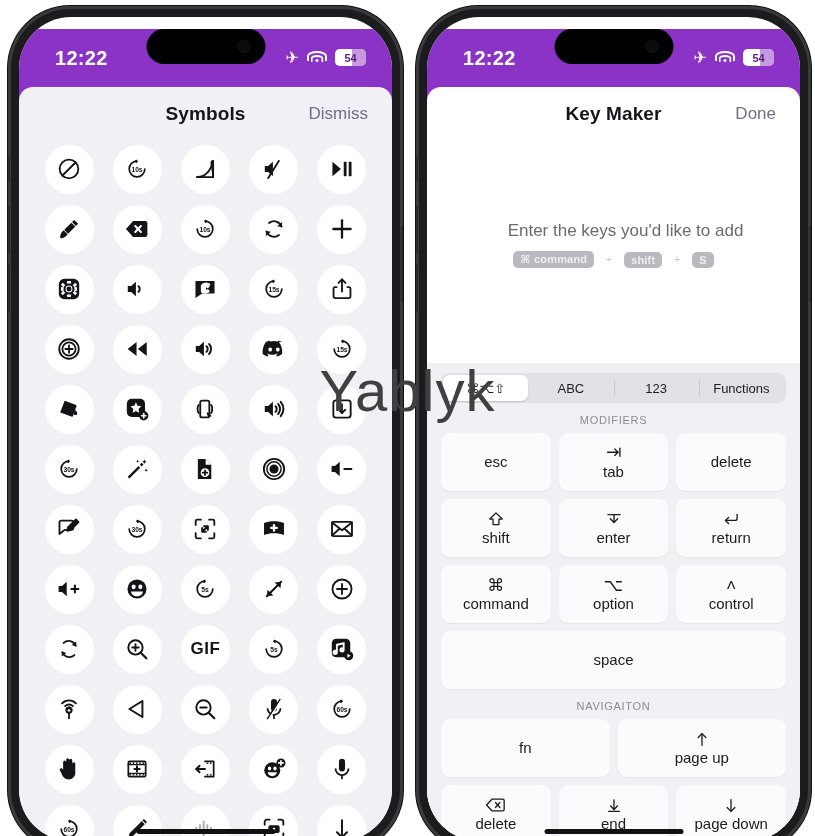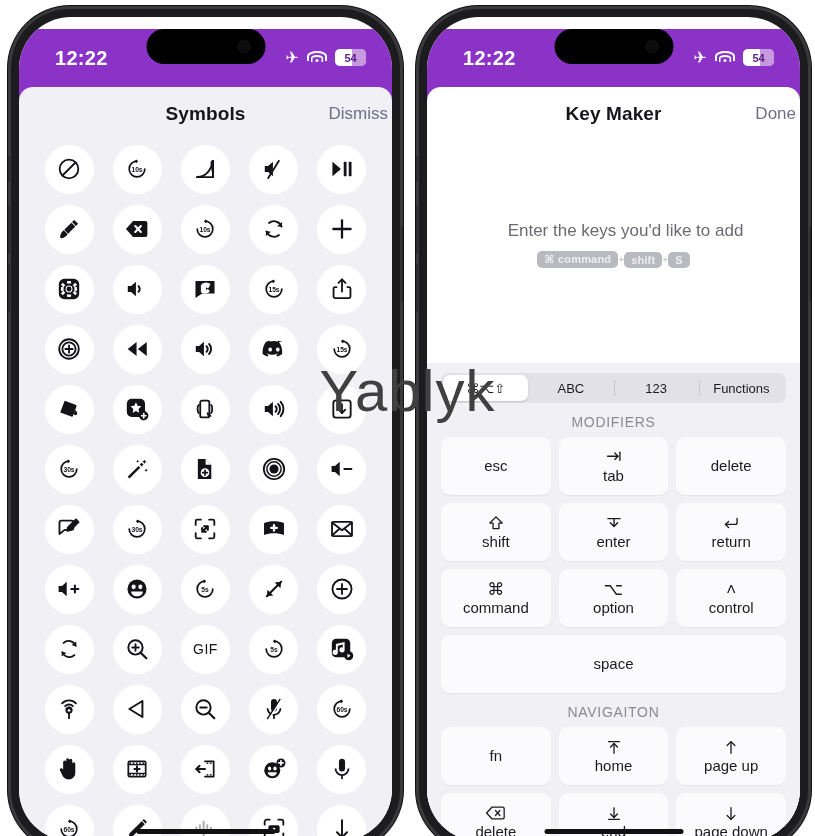--- a/index.html
+++ b/index.html
@@ -95,49 +95,49 @@
   .sheet.white{background:#ffffff;}
   .sheet-head{
     position:relative;height:52px;
   }
   .sheet-title{
     position:absolute;left:50%;top:16px;transform:translateX(-50%);
     font-size:19px;font-weight:700;color:#16161a;letter-spacing:.1px;
     white-space:nowrap;
   }
   .sheet-action{
-    position:absolute;right:4px;top:17px;font-size:17px;color:#6f6f86;
+    position:absolute;right:24px;top:17px;font-size:17px;color:#6f6f86;
     font-weight:400;
   }
 
   
   .sym-grid{
     position:absolute;left:0;top:52px;right:0;bottom:0;
     display:grid;grid-template-columns:repeat(5,1fr);
     grid-auto-rows:60px;row-gap:0;column-gap:0;
     padding:0 16px;box-sizing:border-box;
   }
   .sym-cell{display:flex;align-items:center;justify-content:center;}
   .sym-bubble{
     width:49px;height:49px;border-radius:50%;background:#ffffff;
     display:flex;align-items:center;justify-content:center;
     color:#141418;
   }
   .sym-bubble svg{display:block;}
-  .sym-bubble .txt{font-size:14px;font-weight:400;letter-spacing:.5px;color:#141418;}
+  .sym-bubble .txt{font-size:17px;font-weight:700;letter-spacing:.5px;color:#141418;}
 
   
   .km-body{position:absolute;left:0;top:52px;right:0;height:255px;background:#fff;}
   .km-prompt{
     position:absolute;left:0;right:0;top:82px;text-align:center;
     font-size:17px;color:#6a6a72;padding-left:24px;
   }
   .km-badges{
     position:absolute;left:0;right:0;top:112px;
-    display:flex;align-items:center;justify-content:center;gap:0;
+    display:flex;align-items:center;justify-content:center;gap:12px;
   }
   .km-badge{
     background:#b9b9c0;color:#eeeef2;border-radius:5px;
     padding:2px 7px;font-size:11px;font-weight:600;letter-spacing:.2px;
   }
   .km-plus{color:#c7c7cc;font-size:10px;}
 
   
   .kb{
     position:absolute;left:0;right:0;top:276px;bottom:0;background:#F1F0F5;
@@ -149,21 +149,21 @@
   }
   .seg-item{
     flex:1;height:26px;display:flex;align-items:center;justify-content:center;
     font-size:13px;color:#1c1c1e;border-radius:7px;position:relative;
   }
   .seg-item.active{background:#ffffff;box-shadow:0 1px 2px rgba(0,0,0,.14);}
   .seg-item:not(.active)+.seg-item:not(.active):before{
     content:"";position:absolute;left:0;top:5px;height:16px;width:1px;background:#c9c8cf;
   }
   .kb-section{
-    text-align:center;font-size:14px;letter-spacing:.7px;color:#8a8a90;
+    text-align:center;font-size:11px;letter-spacing:.7px;color:#8a8a90;
     margin:11px 0 7px;
   }
   .key-row{display:flex;gap:8px;margin-bottom:8px;}
   .key{
     flex:1;height:58px;background:#fbfbfd;border-radius:9px;
     display:flex;flex-direction:column;align-items:center;justify-content:center;
     gap:1px;box-shadow:0 1px 1px rgba(0,0,0,.05);
   }
   .key .glyph{font-size:17px;line-height:1;color:#1c1c1e;height:19px;
     display:flex;align-items:center;justify-content:center;}
@@ -957,30 +957,20 @@
               </div>
             </div>
             <div class="kb-section">NAVIGAITON</div>
             <div class="key-row">
               <div class="key">
                 <span class="lbl">fn</span>
               </div>
               <div class="key">
                 <span class="glyph">
                   <svg width="20" height="17" viewBox="0 0 24 22" fill="none" stroke="#1c1c1e" stroke-width="1.7" stroke-linecap="round" stroke-linejoin="round">
-                    <line x1="5" y1="3.4" x2="19" y2="3.4"></line>
-                    <line x1="12" y1="5.6" x2="12" y2="18.4"></line>
-                    <path d="M7.6 10.4 12 5.8l4.4 4.6"></path>
-                  </svg>
-                </span>
-                <span class="lbl">home</span>
-              </div>
-              <div class="key">
-                <span class="glyph">
-                  <svg width="20" height="17" viewBox="0 0 24 22" fill="none" stroke="#1c1c1e" stroke-width="1.7" stroke-linecap="round" stroke-linejoin="round">
                     <line x1="12" y1="3.4" x2="12" y2="18.6"></line>
                     <path d="M7 8.4 12 3.4l5 5"></path>
                   </svg>
                 </span>
                 <span class="lbl">page up</span>
               </div>
             </div>
             <div class="key-row">
               <div class="key">
                 <span class="glyph">

